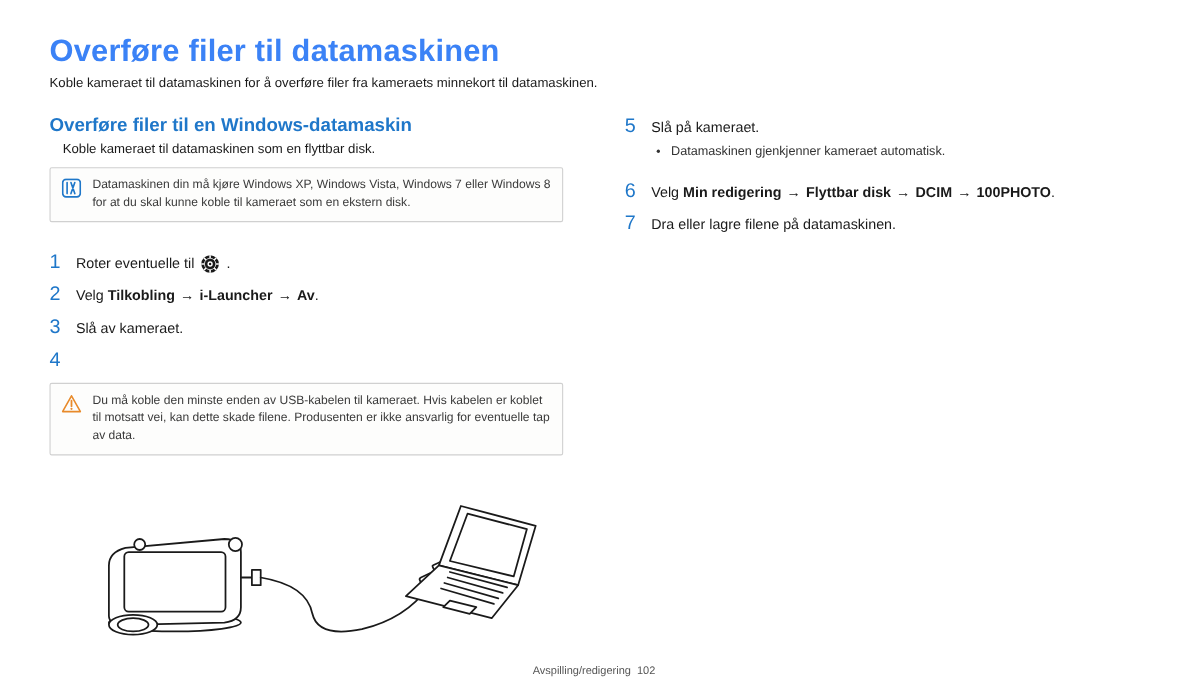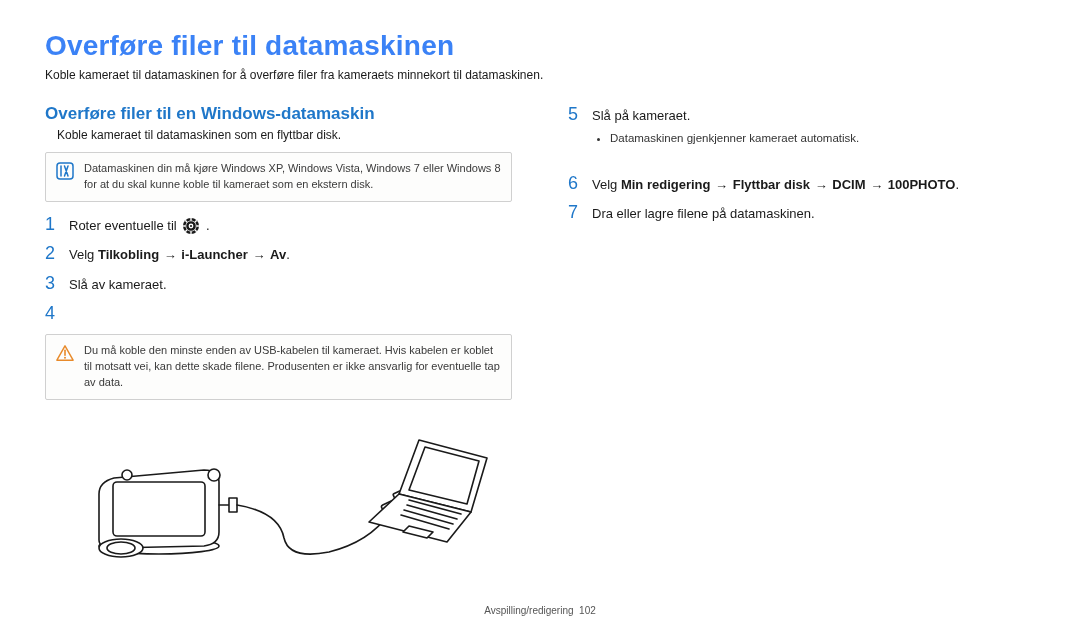--- a/index.html
+++ b/index.html
@@ -55,21 +55,21 @@
   }
 
   .note-box {
     border: 1px solid #d0d0d0;
     border-radius: 2px;
     background: #fdfdfc;
     display: flex;
     align-items: flex-start;
     padding: 8px 10px;
     gap: 10px;
-    margin-bottom: 12px;
+    margin-bottom: 26px;
   }
   .note-box .note-text {
     font-size: 11px;
     line-height: 1.45;
     color: #3a3a3a;
   }
   .note-icon, .warn-icon {
     flex: 0 0 auto;
     width: 18px;
     height: 18px;
@@ -113,21 +113,21 @@
     margin: 0 2px;
   }
 
   .bullets {
     list-style: disc;
     padding-left: 18px;
     margin: 4px 0 0 0;
     font-size: 11.5px;
     color: #333;
   }
-  .bullets li { margin-bottom: 18px; }
+  .bullets li { margin-bottom: 8px; }
 
   .illustration {
     margin-top: 20px;
     display: flex;
     justify-content: center;
   }
 
   .footer {
     position: absolute;
     left: 0;

